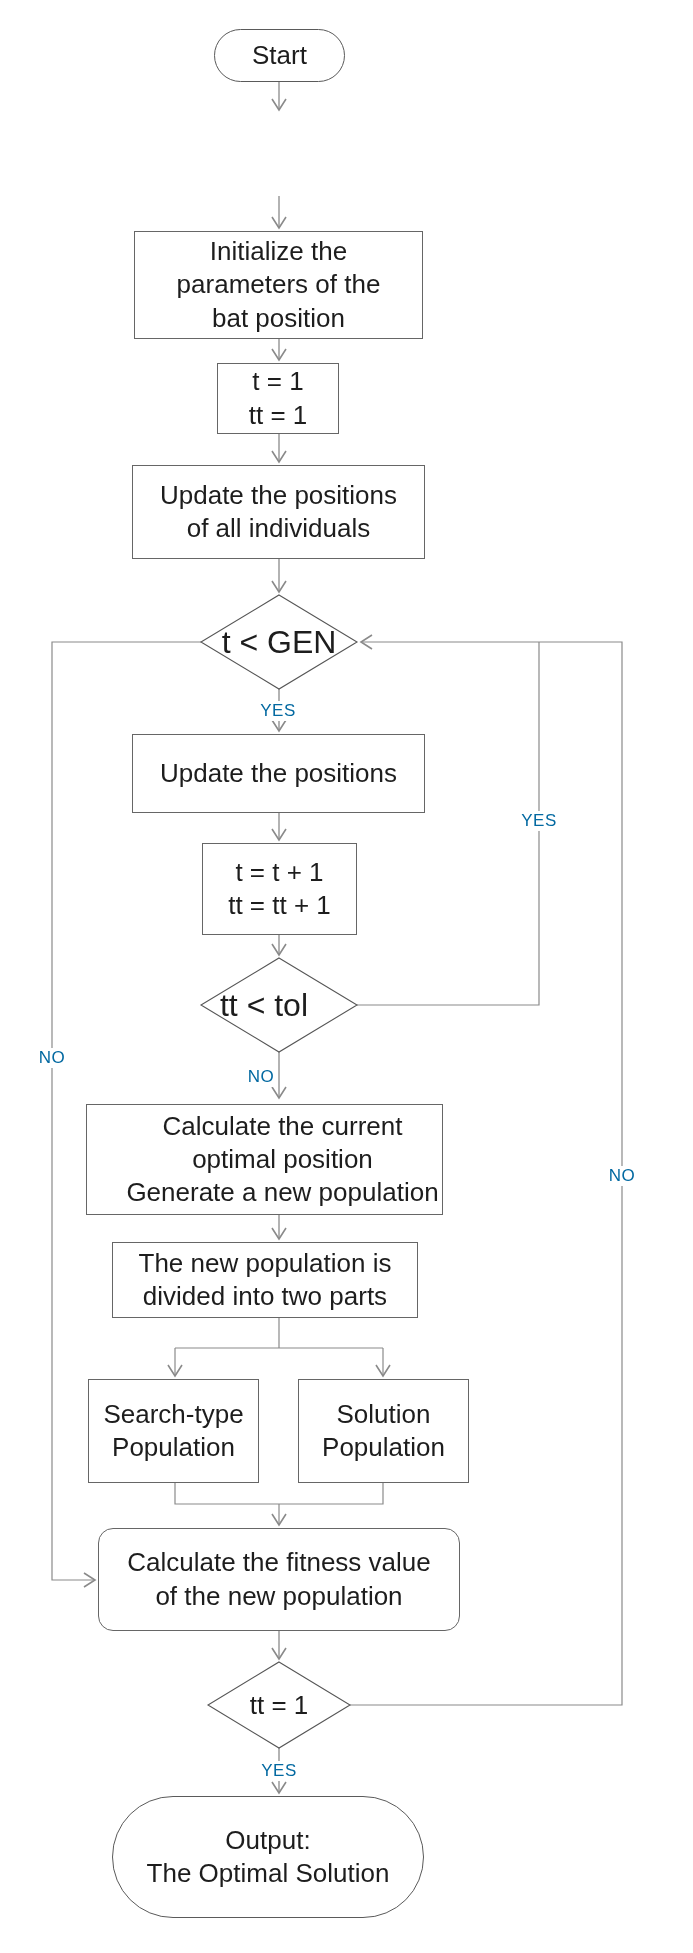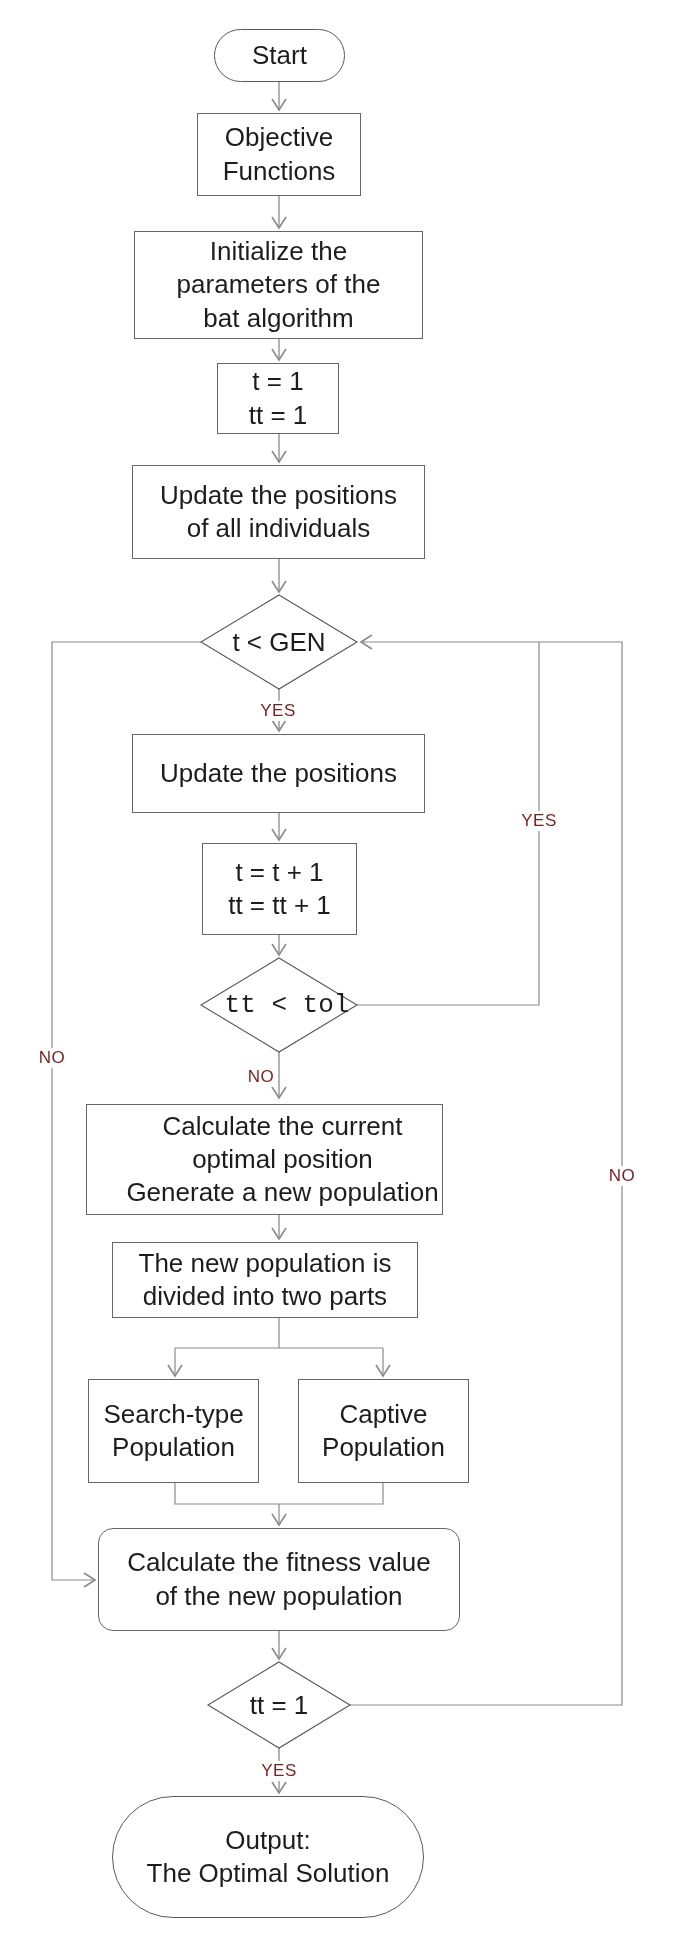--- a/index.html
+++ b/index.html
@@ -41,32 +41,32 @@
     border-color: #5a5a5a;
   }
   .dlabel {
     position: absolute;
     display: flex;
     align-items: center;
     justify-content: center;
     text-align: center;
     background: transparent;
     border: none;
-    font-size: 26px;
+    font-size: 32px;
     white-space: pre-line;
     color: #1d1d1d;
   }
   .elabel {
     position: absolute;
     transform: translate(-50%, -50%);
     background: #ffffff;
     padding: 0 3px;
     font-size: 17px;
     letter-spacing: 0.5px;
-    color: #7f1d1d;
+    color: #0369a1;
     white-space: nowrap;
   }
 </style>
 </head>
 <body>
 
 <div class="stage">
 
   <svg class="wires" width="693" height="1953" viewBox="0 0 693 1953">
     <defs>
@@ -99,26 +99,24 @@
     <line x1="279" y1="1631" x2="279" y2="1659" stroke="#b3b3b3" stroke-width="2" marker-end="url(#chev)"></line>
     <line x1="279" y1="1748" x2="279" y2="1793" stroke="#b3b3b3" stroke-width="2" marker-end="url(#chev)"></line>
 
     <polygon points="279,595 357,642 279,689 201,642" fill="#ffffff" stroke="#565656" stroke-width="1.1"></polygon>
     <polygon points="279,958 357,1005 279,1052 201,1005" fill="#ffffff" stroke="#565656" stroke-width="1.1"></polygon>
     <polygon points="279,1662 350,1705 279,1748 208,1705" fill="#ffffff" stroke="#565656" stroke-width="1.1"></polygon>
   </svg>
 
   <div class="node terminator" style="left:214px; top:29px; width:131px; height:53px; border-radius:27px;">Start</div>
 
-  <div class="node" style="left:197px; top:113px; width:164px; height:83px;">Objective
-Functions</div>
 
   <div class="node" style="left:134px; top:231px; width:289px; height:108px;">Initialize the
 parameters of the
-bat algorithm</div>
+bat position</div>
 
   <div class="node" style="left:217px; top:363px; width:122px; height:71px;">t = 1
 tt = 1</div>
 
   <div class="node" style="left:132px; top:465px; width:293px; height:94px;">Update the positions
 of all individuals</div>
 
   <div class="node" style="left:132px; top:734px; width:293px; height:79px;">Update the positions</div>
 
   <div class="node" style="left:202px; top:843px; width:155px; height:92px;">t = t + 1
@@ -127,32 +125,32 @@
   <div class="node" style="left:86px; top:1104px; width:357px; height:111px;padding-left:36px;">Calculate the current
 optimal position
 Generate a new population</div>
 
   <div class="node" style="left:112px; top:1242px; width:306px; height:76px;">The new population is
 divided into two parts</div>
 
   <div class="node" style="left:88px; top:1379px; width:171px; height:104px;">Search-type
 Population</div>
 
-  <div class="node" style="left:298px; top:1379px; width:171px; height:104px;">Captive
+  <div class="node" style="left:298px; top:1379px; width:171px; height:104px;">Solution
 Population</div>
 
   <div class="node" style="left:98px; top:1528px; width:362px; height:103px;border-radius:15px;">Calculate the fitness value
 of the new population</div>
 
   <div class="node terminator" style="left:112px; top:1796px; width:312px; height:122px;">Output:
 The Optimal Solution</div>
 
   <div class="dlabel" style="left:201px; top:595px; width:156px; height:94px;">t &lt; GEN</div>
 
-  <div class="dlabel" style="left:209px; top:958px; width:156px; height:94px;font-family:Liberation Mono, monospace;">tt &lt; tol</div>
+  <div class="dlabel" style="left:186px; top:958px; width:156px; height:94px;">tt &lt; tol</div>
 
   <div class="dlabel" style="left:208px; top:1662px; width:142px; height:86px; font-size:26px;">tt = 1</div>
 
   <span class="elabel" style="left:278px; top:711px;">YES</span>
 
   <span class="elabel" style="left:52px; top:1058px;">NO</span>
 
   <span class="elabel" style="left:539px; top:821px;">YES</span>
 
   <span class="elabel" style="left:261px; top:1077px;">NO</span>

